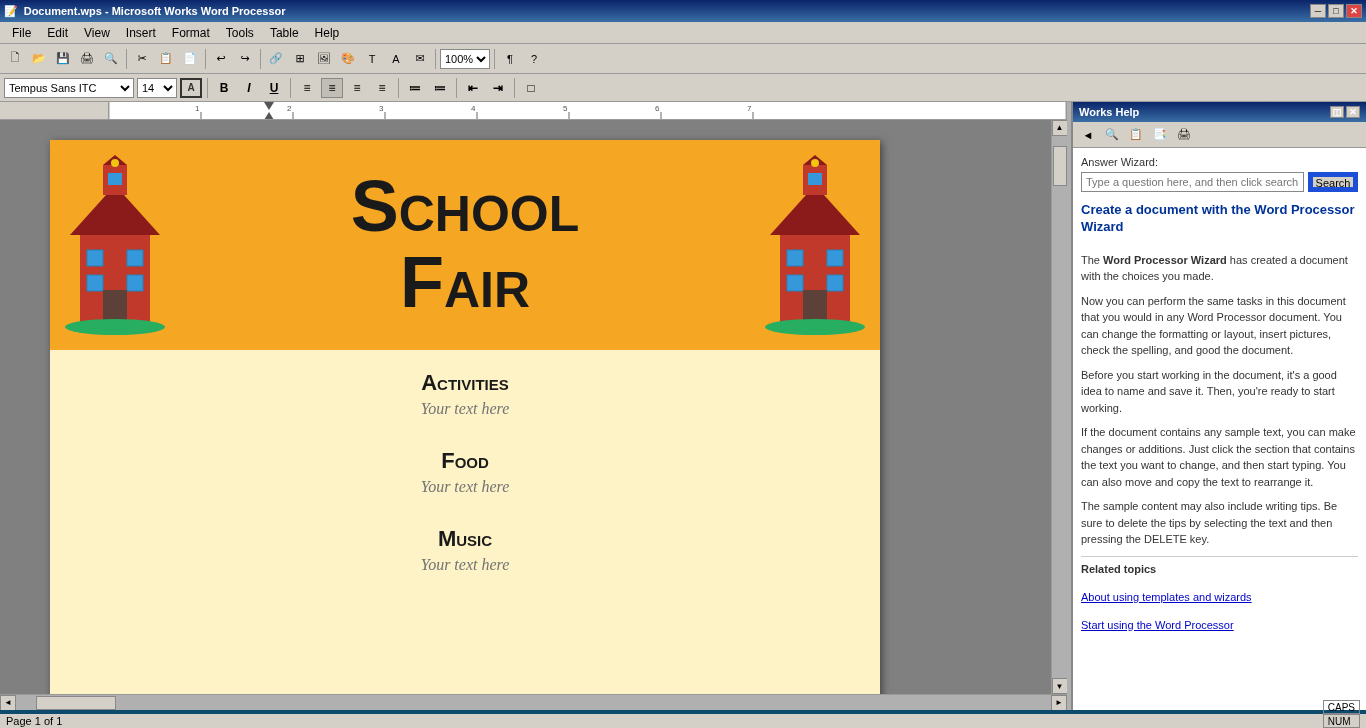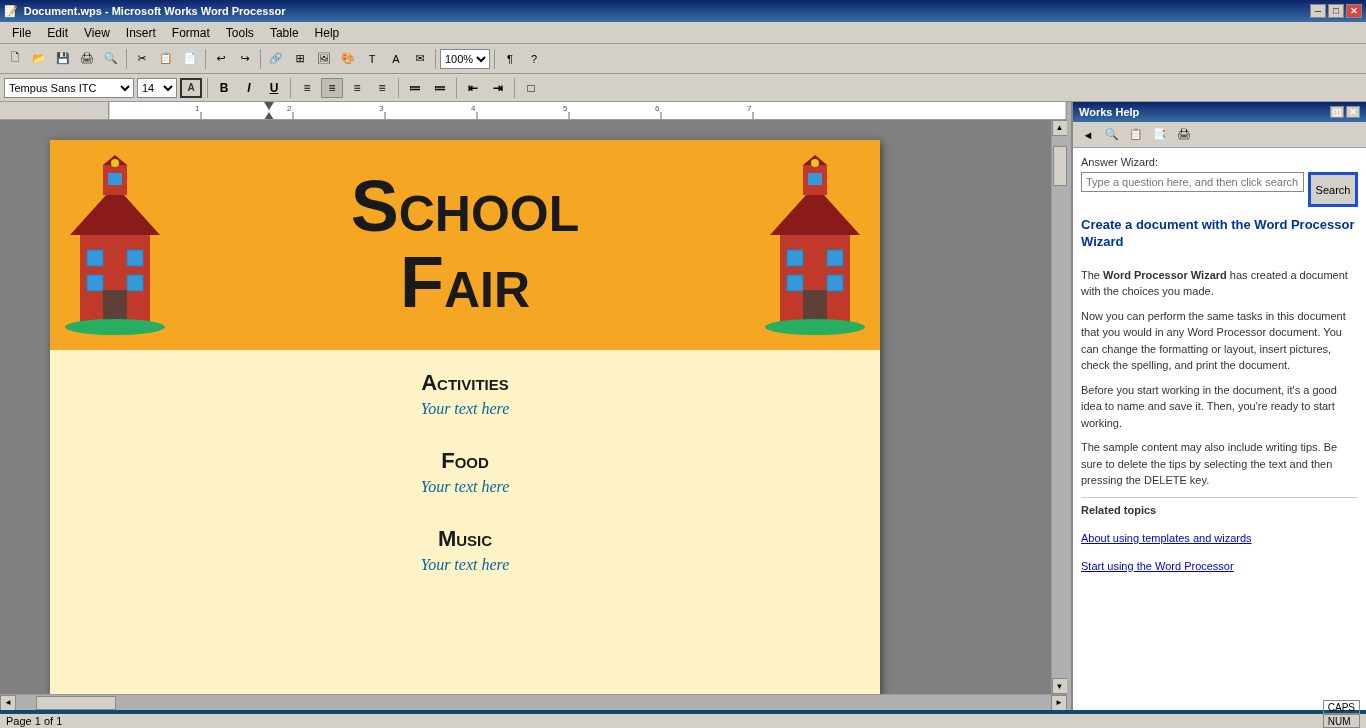--- a/index.html
+++ b/index.html
@@ -228,21 +228,21 @@
       font-family: 'Arial', sans-serif;
       font-size: 22px;
       font-weight: bold;
       color: #1a1a1a;
       font-variant: small-caps;
       margin-bottom: 4px;
     }
     .section-subtitle {
       font-family: 'Lucida Calligraphy', 'Brush Script MT', cursive;
       font-size: 16px;
-      color: #0369a1;
+      color: #737373;
       font-style: italic;
     }
 
     
     .scrollbar-h {
       height: 16px;
       background: #d4d0c8;
       border-top: 1px solid #999;
       display: flex;
       align-items: center;
@@ -355,23 +355,23 @@
     }
     .help-search-input {
       flex: 1;
       height: 20px;
       font-size: 11px;
       border: 1px solid #888;
       padding: 0 4px;
       color: #999;
     }
     .help-search-btn {
-      width: 50px; height: 35px;
-      background: #d4d0c8;
-      border: 3px solid #1d4ed8;
+      width: 50px; height: 20px;
+      background: #d4d0c8;
+      border: 5px solid #1d4ed8;
       font-size: 11px;
       cursor: pointer;
     }
     .help-heading {
       font-size: 13px;
       font-weight: bold;
       color: #003399;
       margin-bottom: 16px;
       line-height: 1.3;
     }
@@ -658,24 +658,27 @@
         <input class="help-search-input" type="text" placeholder="Type a question here, and then click search." style="">
         <button class="help-search-btn">Search</button>
       </div>
 
       <div class="help-heading">Create a document with the Word Processor Wizard</div>
 
       <div class="help-para">
         The <span class="bold">Word Processor Wizard</span> has created a document with the choices you made.
       </div>
       <div class="help-para">
-        Now you can perform the same tasks in this document that you would in any Word Processor document. You can change the formatting or layout, insert pictures, check the spelling, and print the document.
+        Now you can perform the same tasks in this document that you would in any Word Processor document. You can change the formatting or layout, insert pictures, check the spelling, and good the document.
       </div>
       <div class="help-para">
         Before you start working in the document, it's a good idea to name and save it. Then, you're ready to start working.
+      </div>
+      <div class="help-para">
+        If the document contains any sample text, you can make changes or additions. Just click the section that contains the text you want to change, and then start typing. You can also move and copy the text to rearrange it.
       </div>
       <div class="help-para">
         The sample content may also include writing tips. Be sure to delete the tips by selecting the text and then pressing the DELETE key.
       </div>
 
       <div class="help-related">
         <div class="help-related-title">Related topics</div>
         <a class="help-link">About using templates and wizards</a>
         <a class="help-link">Start using the Word Processor</a>
       </div>

